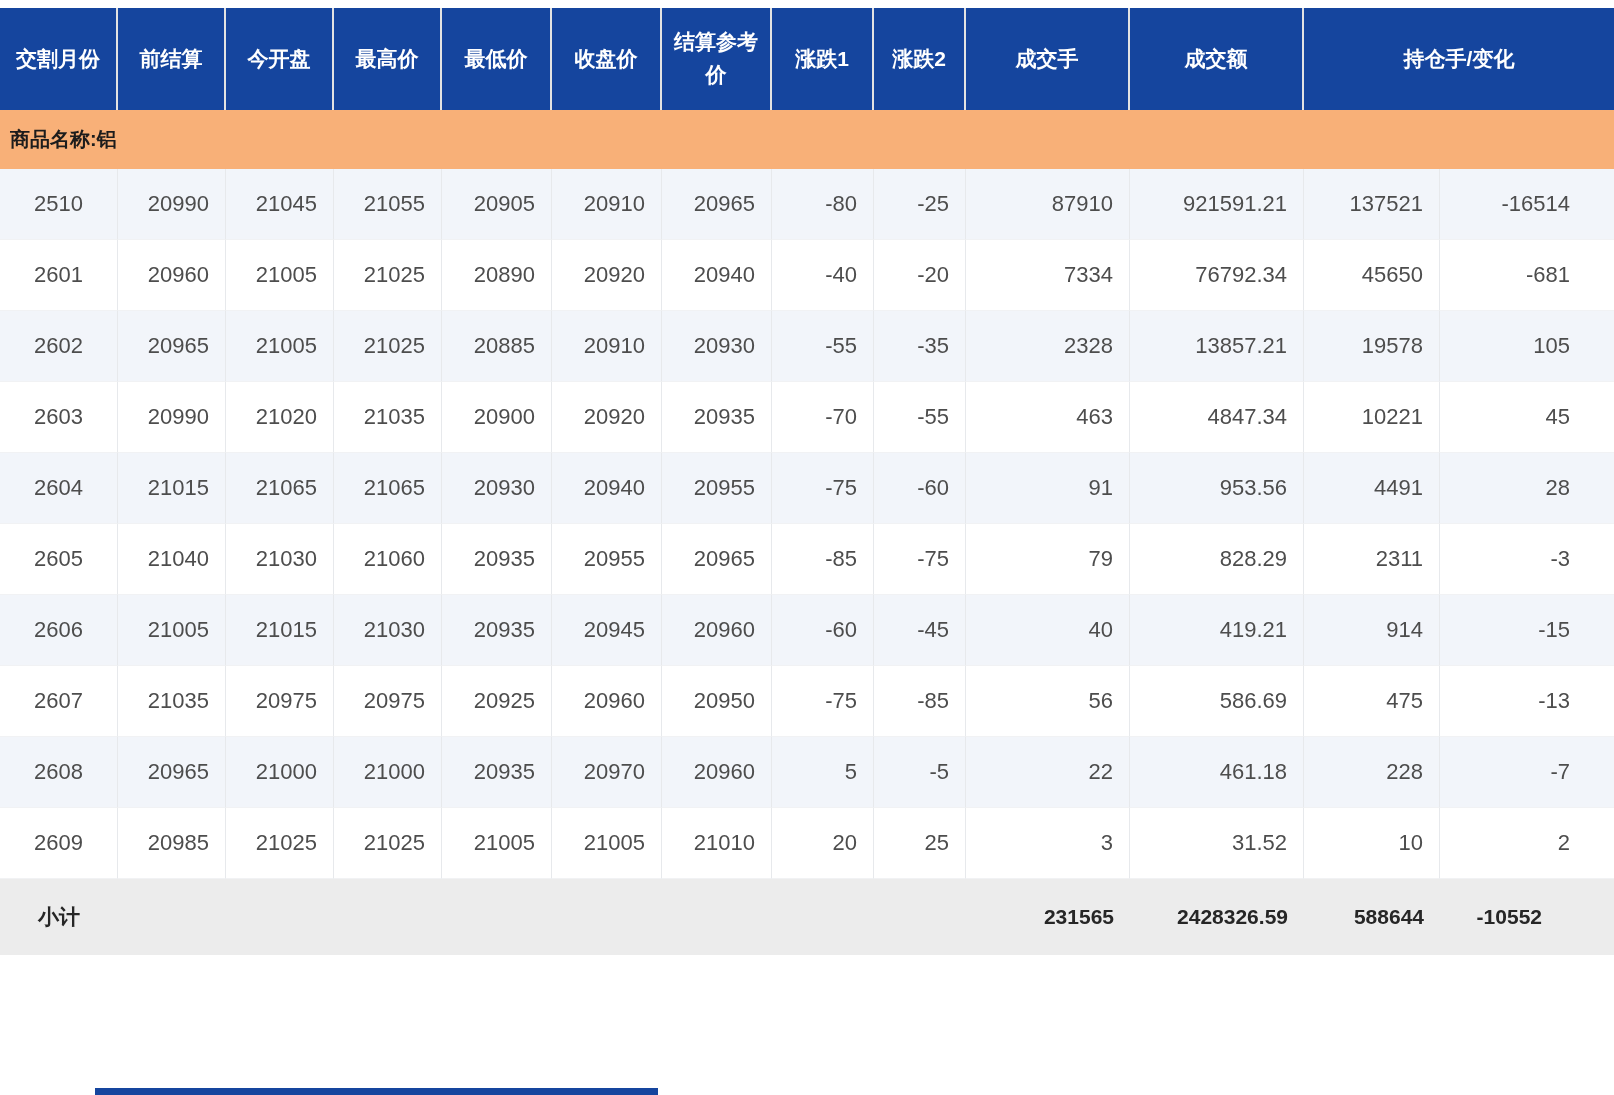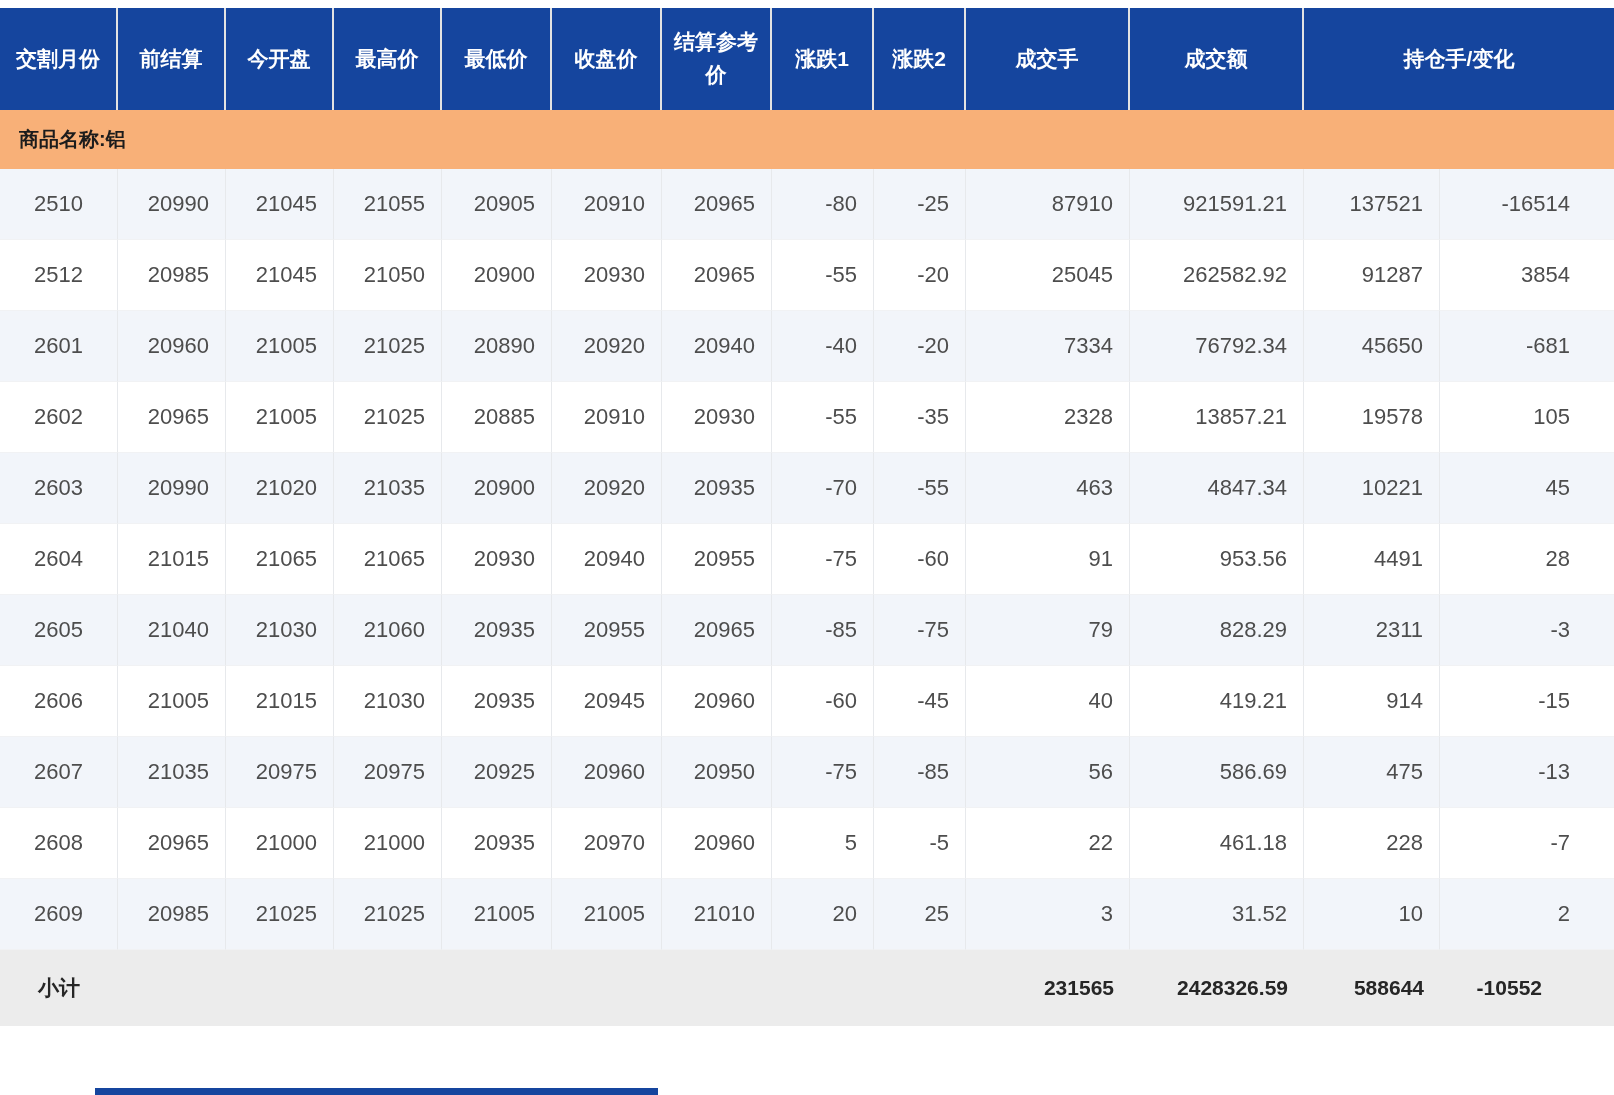--- a/index.html
+++ b/index.html
@@ -38,21 +38,21 @@
     box-sizing: border-box;
   }
   thead th.colhead:last-child { border-right: none; }
   
   td.banner {
     background: #f8b078;
     color: #1c1c1c;
     font-size: 20px;
     font-weight: bold;
     height: 57px;
-    padding-left: 19px;
+    padding-left: 10px;
     text-align: left;
     vertical-align: middle;
   }
   
   tbody td {
     height: 71px;
     font-size: 22px;
     color: #4d4d4d;
     text-align: right;
     vertical-align: middle;
@@ -141,35 +141,20 @@
     <td>20910</td>
     <td>20965</td>
     <td>-80</td>
     <td>-25</td>
     <td>87910</td>
     <td>921591.21</td>
     <td>137521</td>
     <td>-16514</td>
   </tr>
         <tr>
-    <td class="c-month">2512</td>
-    <td>20985</td>
-    <td>21045</td>
-    <td>21050</td>
-    <td>20900</td>
-    <td>20930</td>
-    <td>20965</td>
-    <td>-55</td>
-    <td>-20</td>
-    <td>25045</td>
-    <td>262582.92</td>
-    <td>91287</td>
-    <td>3854</td>
-  </tr>
-        <tr>
     <td class="c-month">2601</td>
     <td>20960</td>
     <td>21005</td>
     <td>21025</td>
     <td>20890</td>
     <td>20920</td>
     <td>20940</td>
     <td>-40</td>
     <td>-20</td>
     <td>7334</td>

